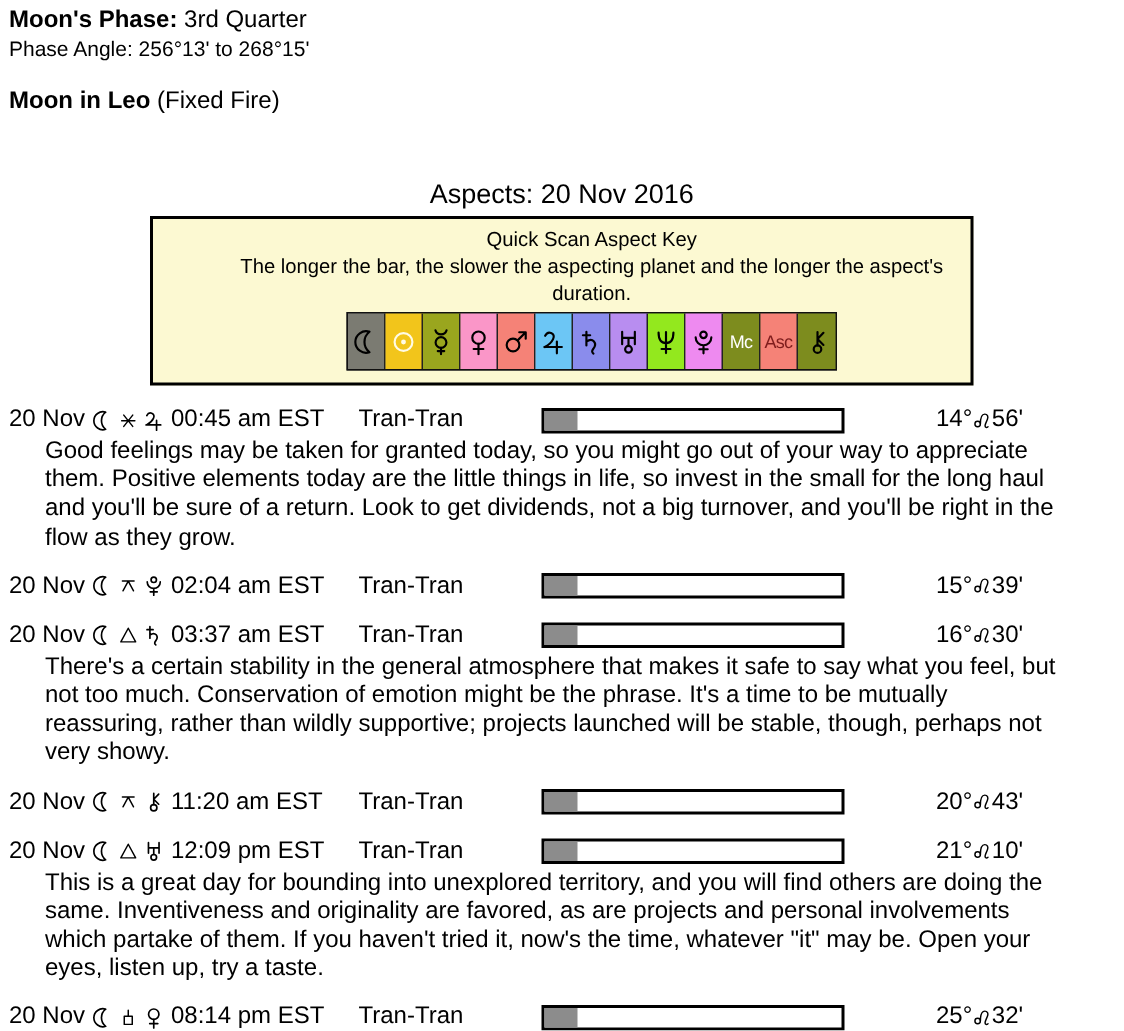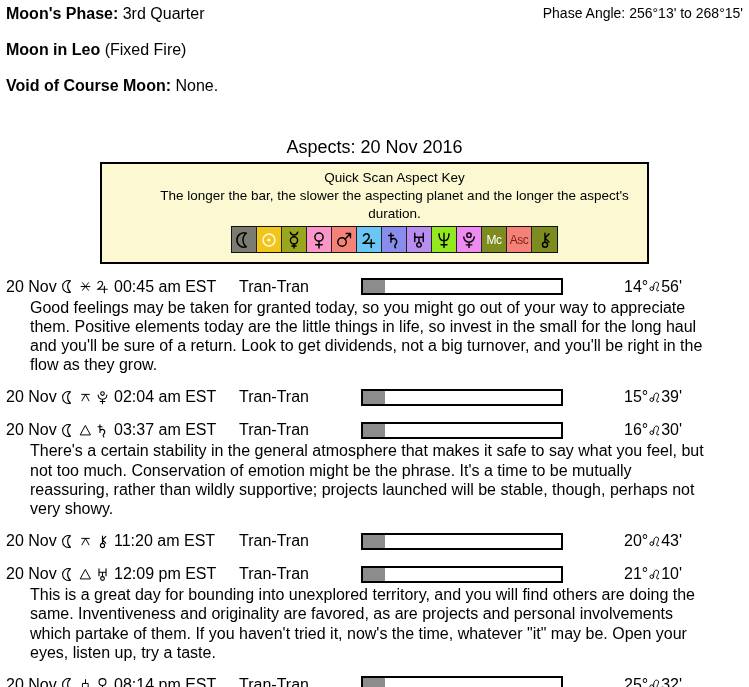--- a/index.html
+++ b/index.html
@@ -2,32 +2,32 @@
 <html><head>
 <meta charset="utf-8">
 <style>
   html,body{margin:0;padding:0;}
   body{
     width:749px;height:687px;overflow:hidden;
     background:#ffffff;color:#000;
     font-family:"Liberation Sans", sans-serif;
   }
   .page{box-sizing:border-box;padding:4px 6px 0 6px;}
-  .topline{display:flex;justify-content:space-between;align-items:flex-start;}
+  .topline{display:flex;align-items:flex-start;flex-direction:column;}
   .h16{font-size:16px;line-height:19px;}
   .phase-angle{font-size:14px;line-height:17px;padding-top:1px;}
   .mt17{margin-top:17px;}
   .title{text-align:center;font-weight:normal;font-size:18px;line-height:22px;margin-top:41px;}
   .keybox{
     margin:4px auto 0 auto;width:549px;box-sizing:border-box;
     border:2px solid #000;text-align:center;
     padding:5px 0 8px 0;font-size:13.5px;line-height:18px;
   }
   .strip{display:inline-flex;border:1px solid #111;margin-top:3px;background:#333;}
-  .pbox{width:25px;height:25px;display:flex;align-items:center;justify-content:center;
+  .pbox{width:25px;height:37px;display:flex;align-items:center;justify-content:center;
         border-right:1px solid #222;box-sizing:border-box;}
   .pbox:last-child{border-right:none;}
   .txt-glyph{font-size:12px;line-height:12px;letter-spacing:-0.5px;}
   #aspect-rows{margin-top:9px;}
   .aspect-line{display:flex;align-items:center;font-size:16px;height:20px;margin-top:13px;}
   .c-date{width:55px;}
   .c-g{width:53px;display:flex;align-items:center;gap:3px;}
   .c-time{width:125px;}
   .c-type{width:122px;}
   .c-bar{width:206px;}
@@ -52,24 +52,20 @@
       <span>Phase Angle:</span>
       <span>256°13' to 268°15'</span>
     </div>
   </div>
 
   <div class="h16 mt17">
     <b>Moon in Leo</b>
     <span>(Fixed Fire)</span>
   </div>
 
-  <div class="h16 mt17">
-    <b>Void of Course Moon:</b>
-    <span>None.</span>
-  </div>
 
   <div class="title">Aspects: 20 Nov 2016</div>
 
   <div class="keybox" id="keybox" style="background: rgb(252, 249, 210); padding-left: 40px;">
     <div>Quick Scan Aspect Key</div>
     <div>The longer the bar, the slower the aspecting planet and the longer the aspect's duration.</div>
     <div class="strip" id="key-strip">
         <div class="pbox" style="background: rgb(123, 123, 114);">
           <svg class="glyph" width="18" height="18" viewBox="0 0 20 20" style="color:#000000" fill="none" stroke="currentColor" stroke-width="1.6" stroke-linecap="round" stroke-linejoin="round">
             <path d="M12.6,2.4 A8,8 0 1 0 12.6,17.6 A9.6,9.6 0 0 1 12.6,2.4"></path>

